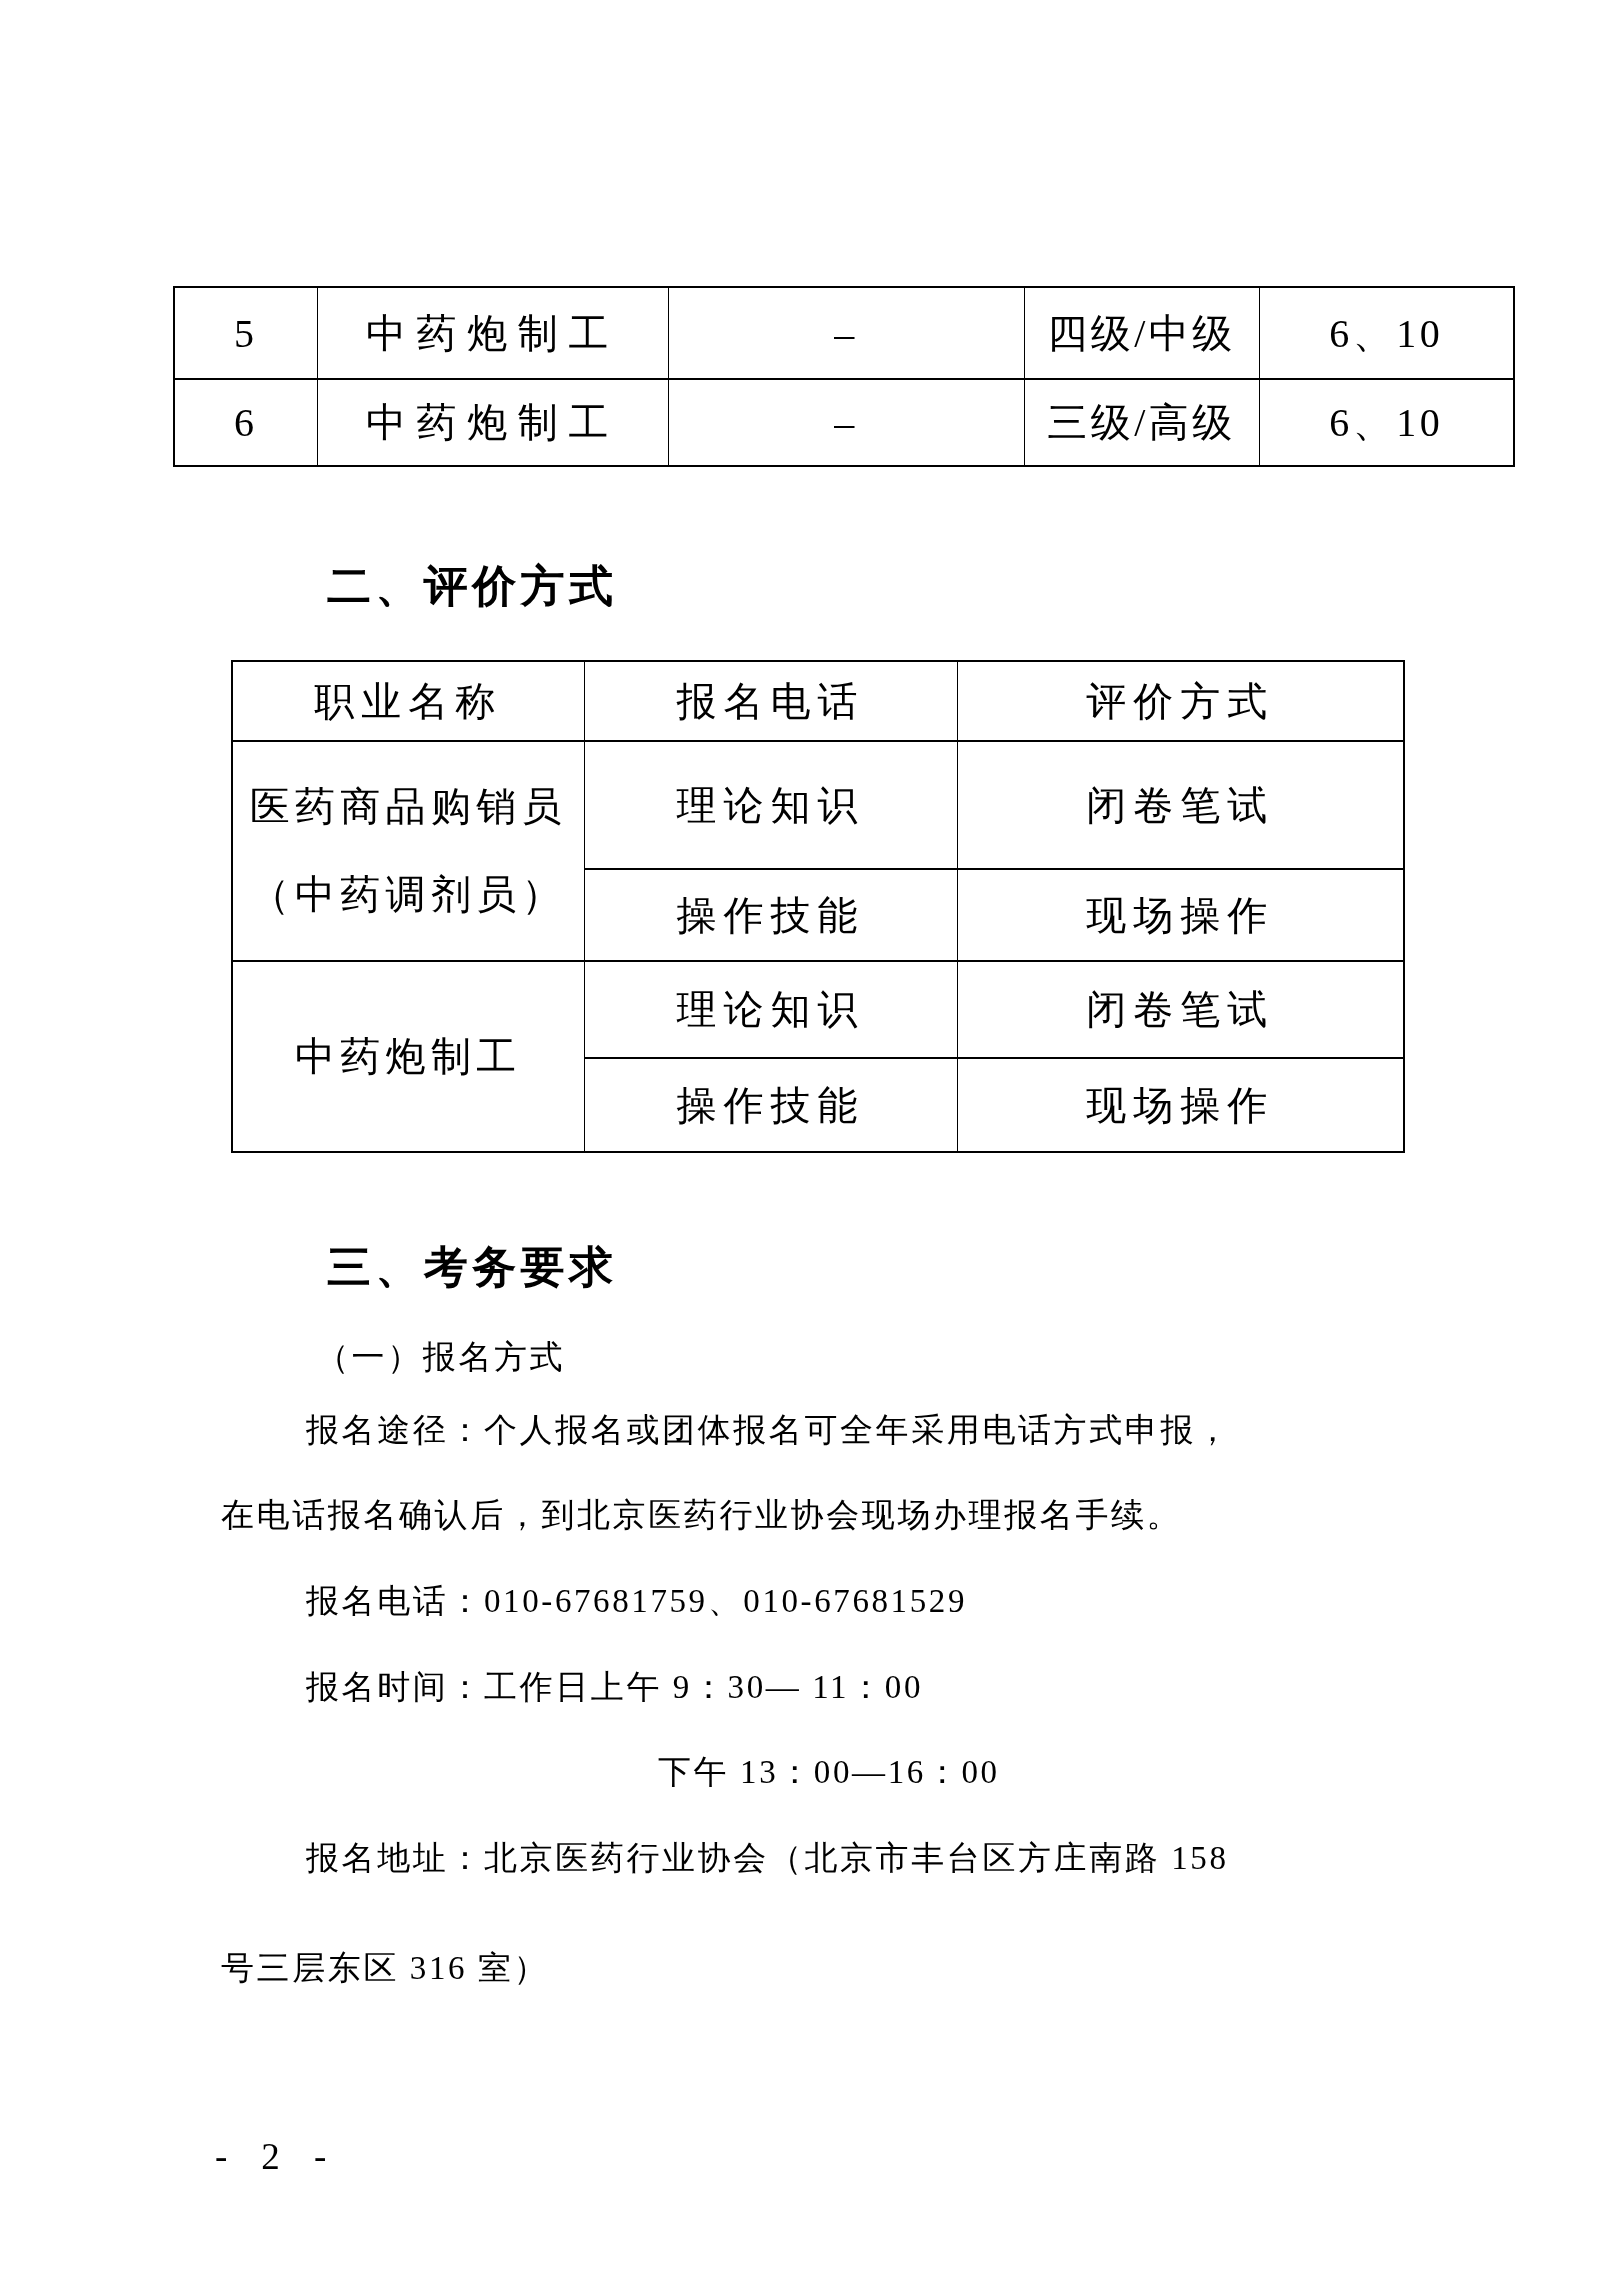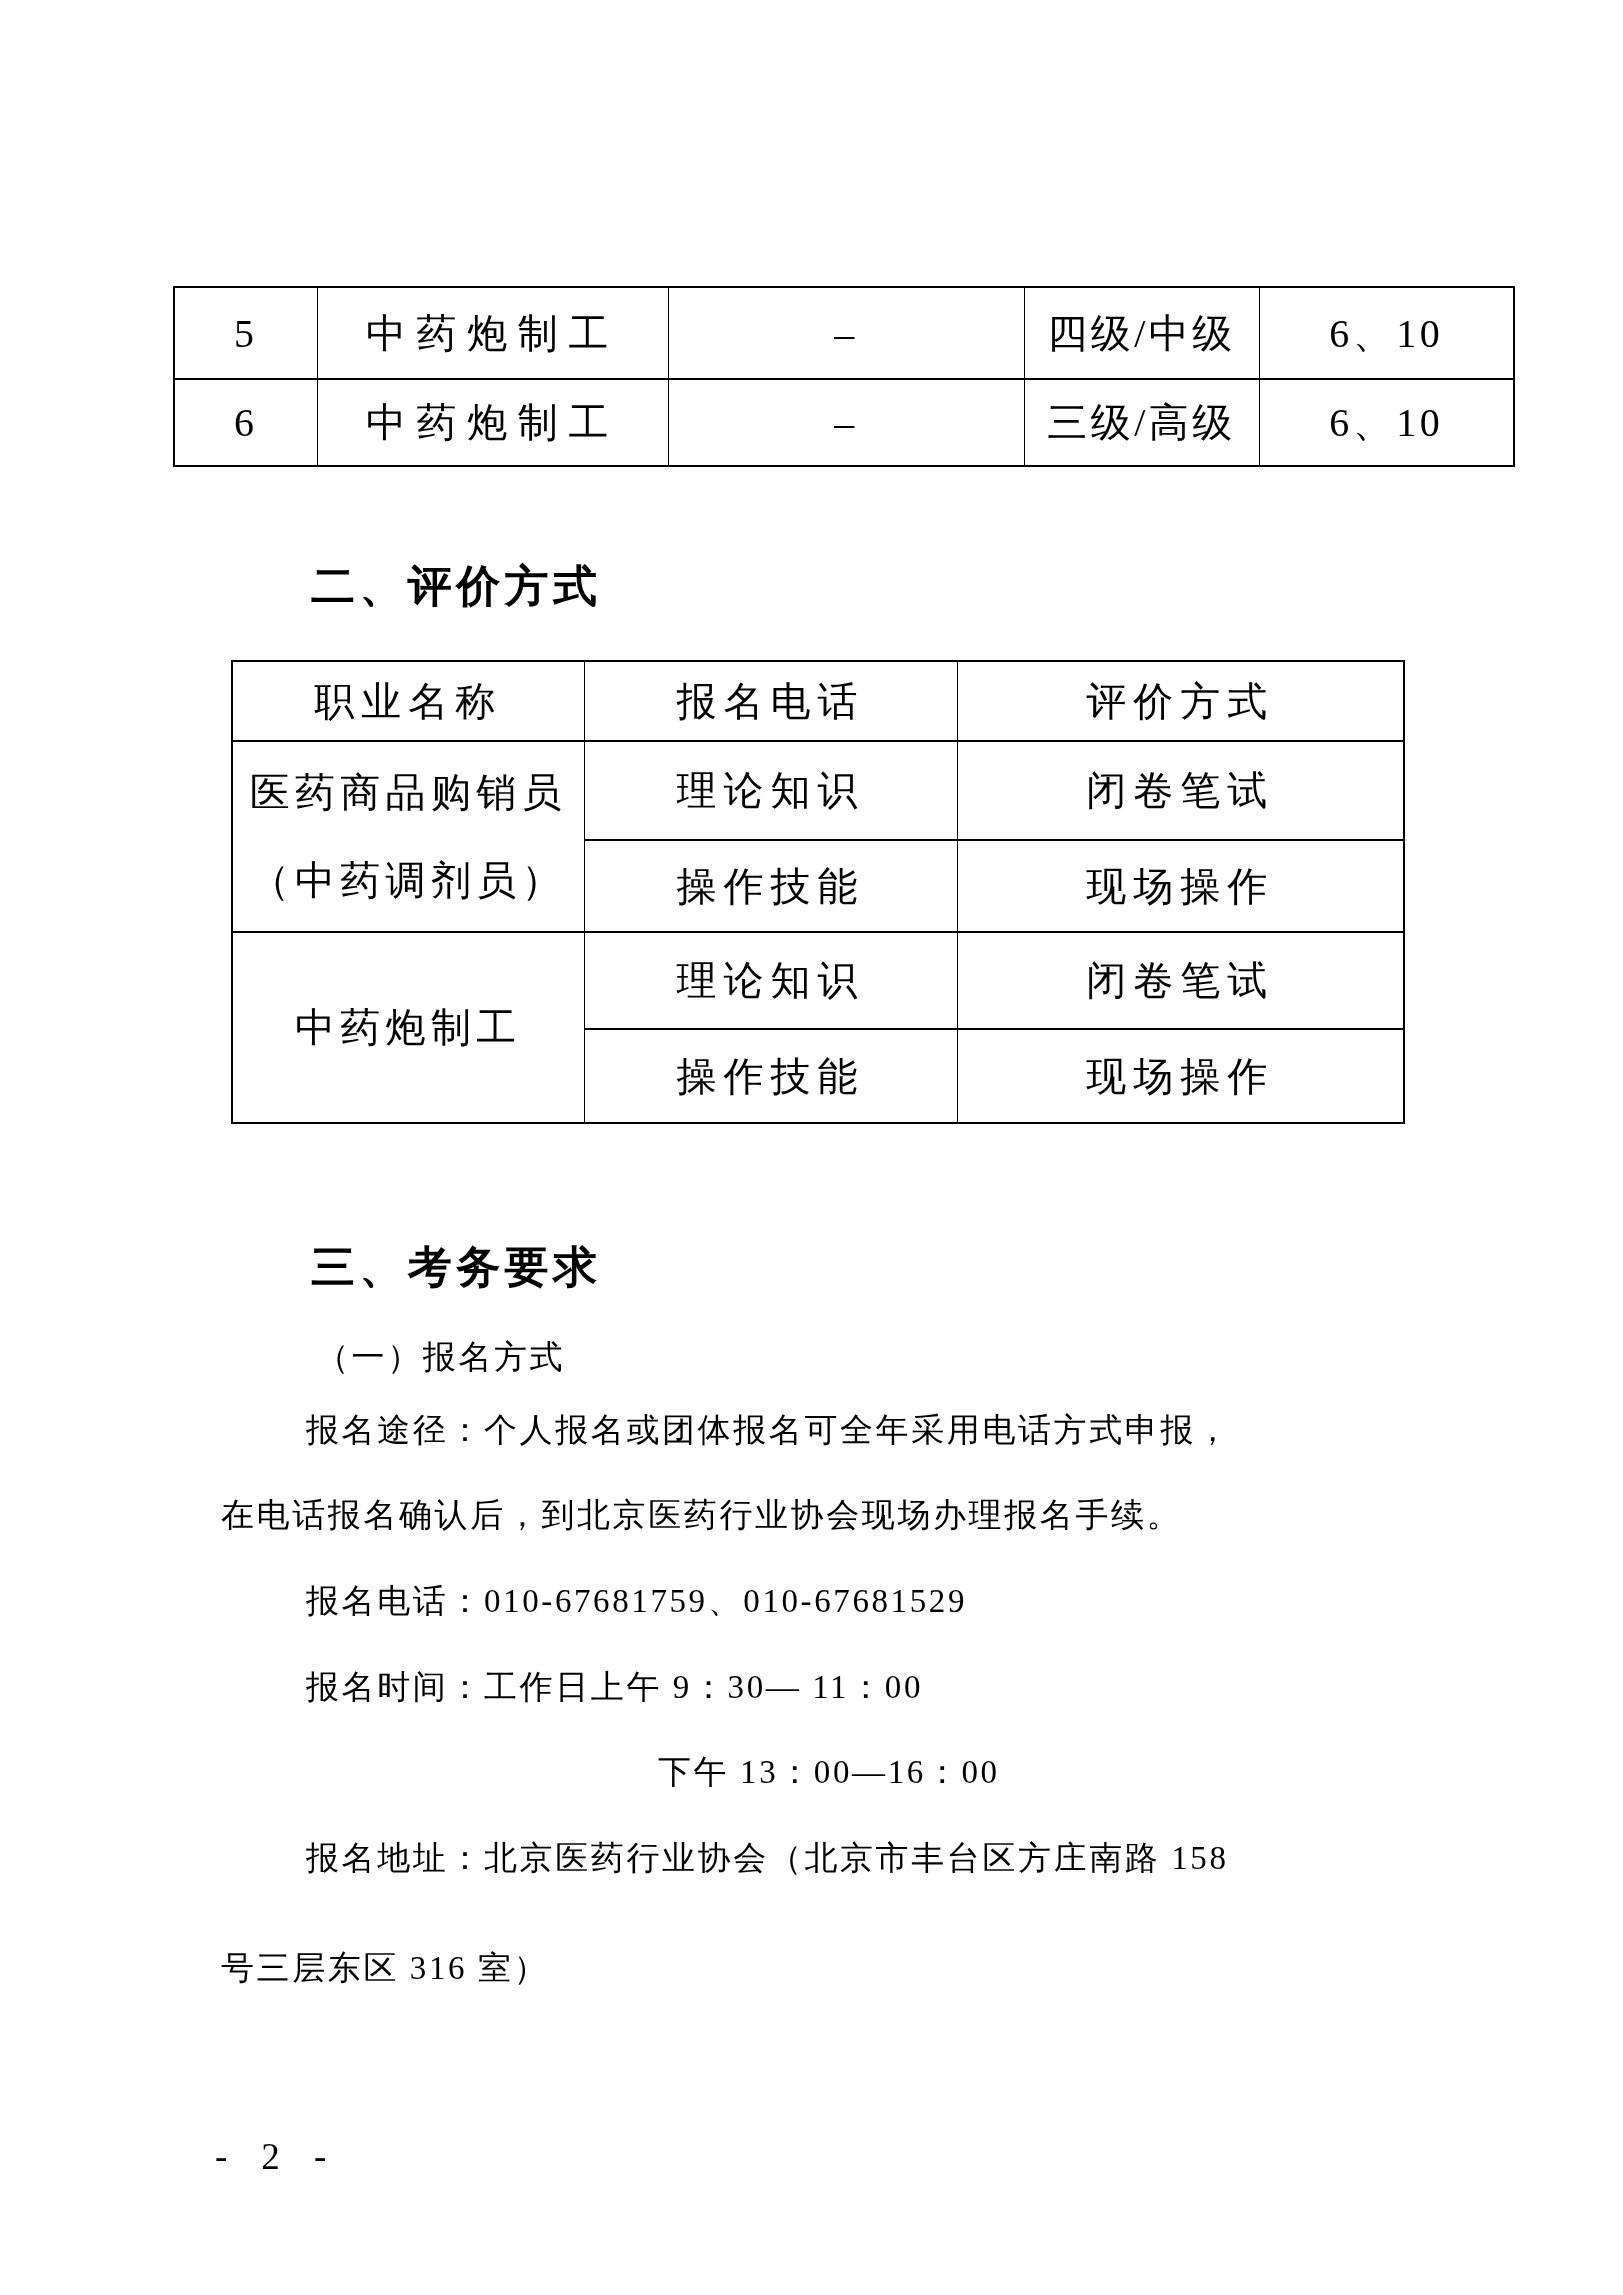--- a/index.html
+++ b/index.html
@@ -18,21 +18,21 @@
     font-weight:normal;padding:0;overflow:hidden;
     font-size:40px;letter-spacing:3.5px;
   }
   .doc-table{border:2.6px solid #000;}
   .t1 .c-occ{letter-spacing:10.6px;}
   .t1 td{font-size:40px;}
   .t2 td,.t2 th{font-size:40px;letter-spacing:7px;}
   .name-two-line{line-height:88px;letter-spacing:5.3px;}
   .heading{
     font-family:"Liberation Sans","DejaVu Sans",sans-serif;
-    font-weight:700;font-size:44px;letter-spacing:4.4px;line-height:1.1;
+    font-weight:700;font-size:44px;letter-spacing:4.4px;line-height:1.1;margin-left:16px;
   }
   .bodyline{font-size:33px;letter-spacing:2.6px;line-height:1.2;white-space:nowrap;}
   .footer{font-size:37px;letter-spacing:12.4px;}
 </style>
 </head>
 <body>
 
 <table class="doc-table t1 abs" style="left:173px;top:286px;width:1340px;">
   <colgroup>
     <col style="width:143px">
@@ -66,21 +66,21 @@
     <col style="width:352px">
       <col style="width:373px">
       <col style="width:447px">
   </colgroup>
   <tbody>
     <tr style="height:80px">
       <th>职业名称</th>
       <th>报名电话</th>
       <th>评价方式</th>
     </tr>
-    <tr style="height:99px">
+    <tr style="height:128px">
       <td rowspan="2">
         <div class="name-two-line">医药商品购销员</div>
         <div class="name-two-line">（中药调剂员）</div>
       </td>
       <td>理论知识</td>
       <td>闭卷笔试</td>
     </tr>
     <tr style="height:92px">
       <td>操作技能</td>
       <td>现场操作</td>

